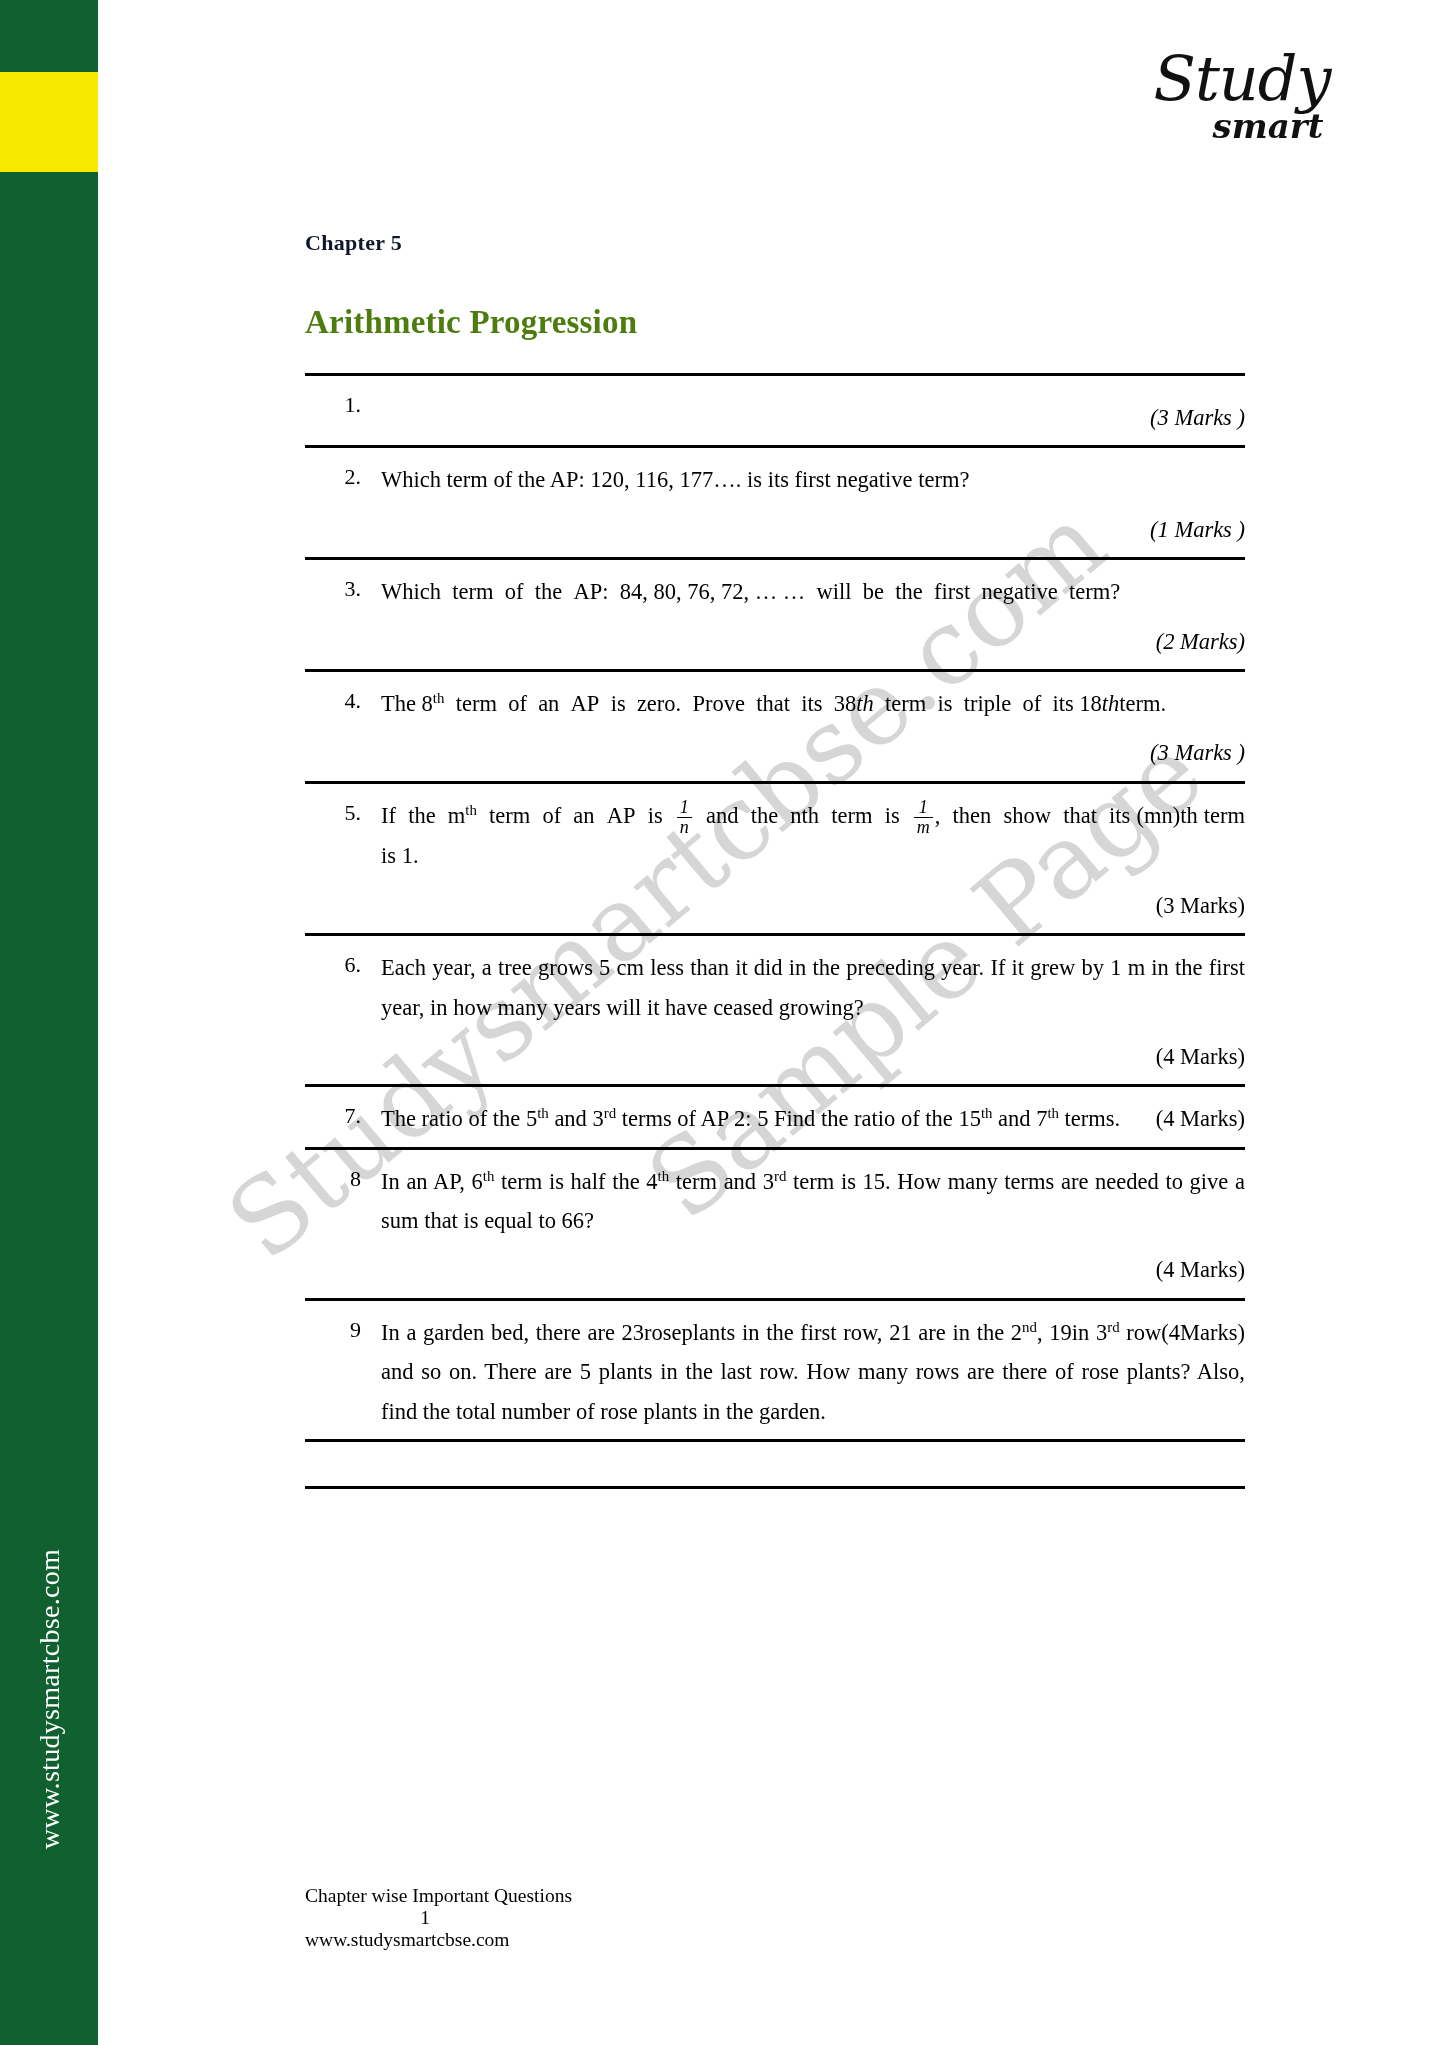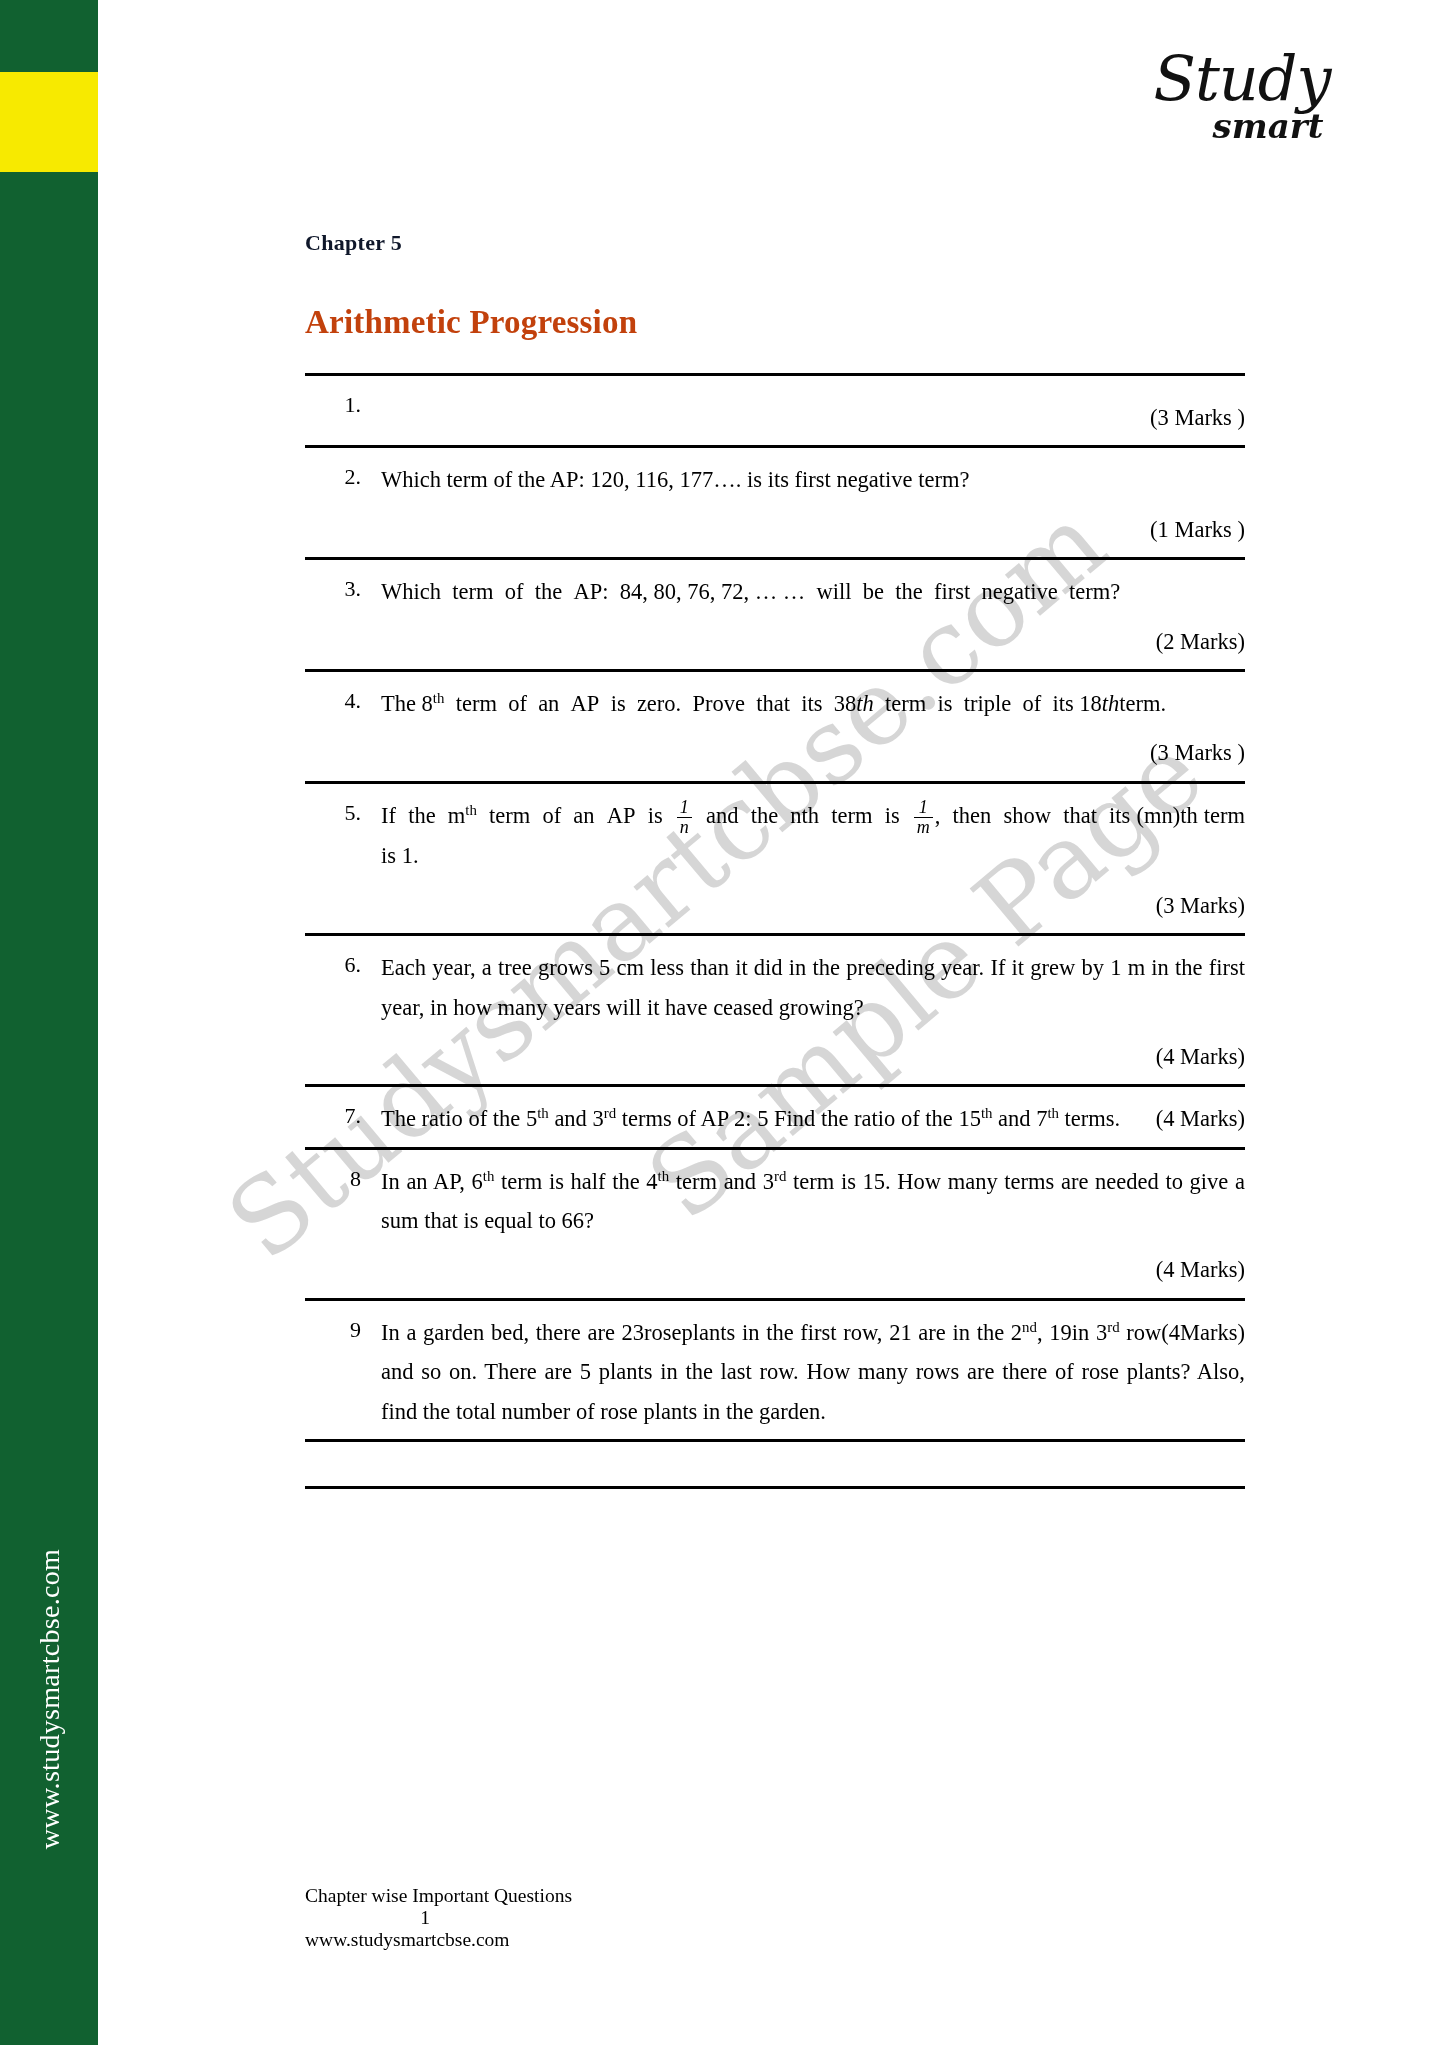--- a/index.html
+++ b/index.html
@@ -87,21 +87,21 @@
     font-size: 22px;
     font-weight: 700;
     letter-spacing: 0.3px;
     color: #0f172a;
   }
   .chapter-title {
     font-size: 33px;
     font-weight: 700;
     margin-top: 48px;
     letter-spacing: 0.2px;
-    color: #c2410c;
+    color: #4d7c0f;
   }
   .rule {
     border-top: 3px solid #000;
     margin: 0;
   }
   .rule-top {
     margin-top: 32px;
   }
   .qlist {
     margin: 0;
@@ -129,21 +129,21 @@
     text-align: justify;
     color: #000;
   }
   .qtext { display: block; }
   .marks {
     display: block;
     text-align: right;
     font-size: 22.5px;
     margin-top: 10px;
   }
-  .marks.italic { }
+  .marks.italic { font-style: italic; }
   .inline-marks {
     float: right;
     font-size: 22.5px;
   }
   em.mi { font-style: italic; }
   sup { font-size: 0.66em; vertical-align: super; line-height: 0; }
   .frac {
     display: inline-block;
     vertical-align: -0.55em;
     text-align: center;

